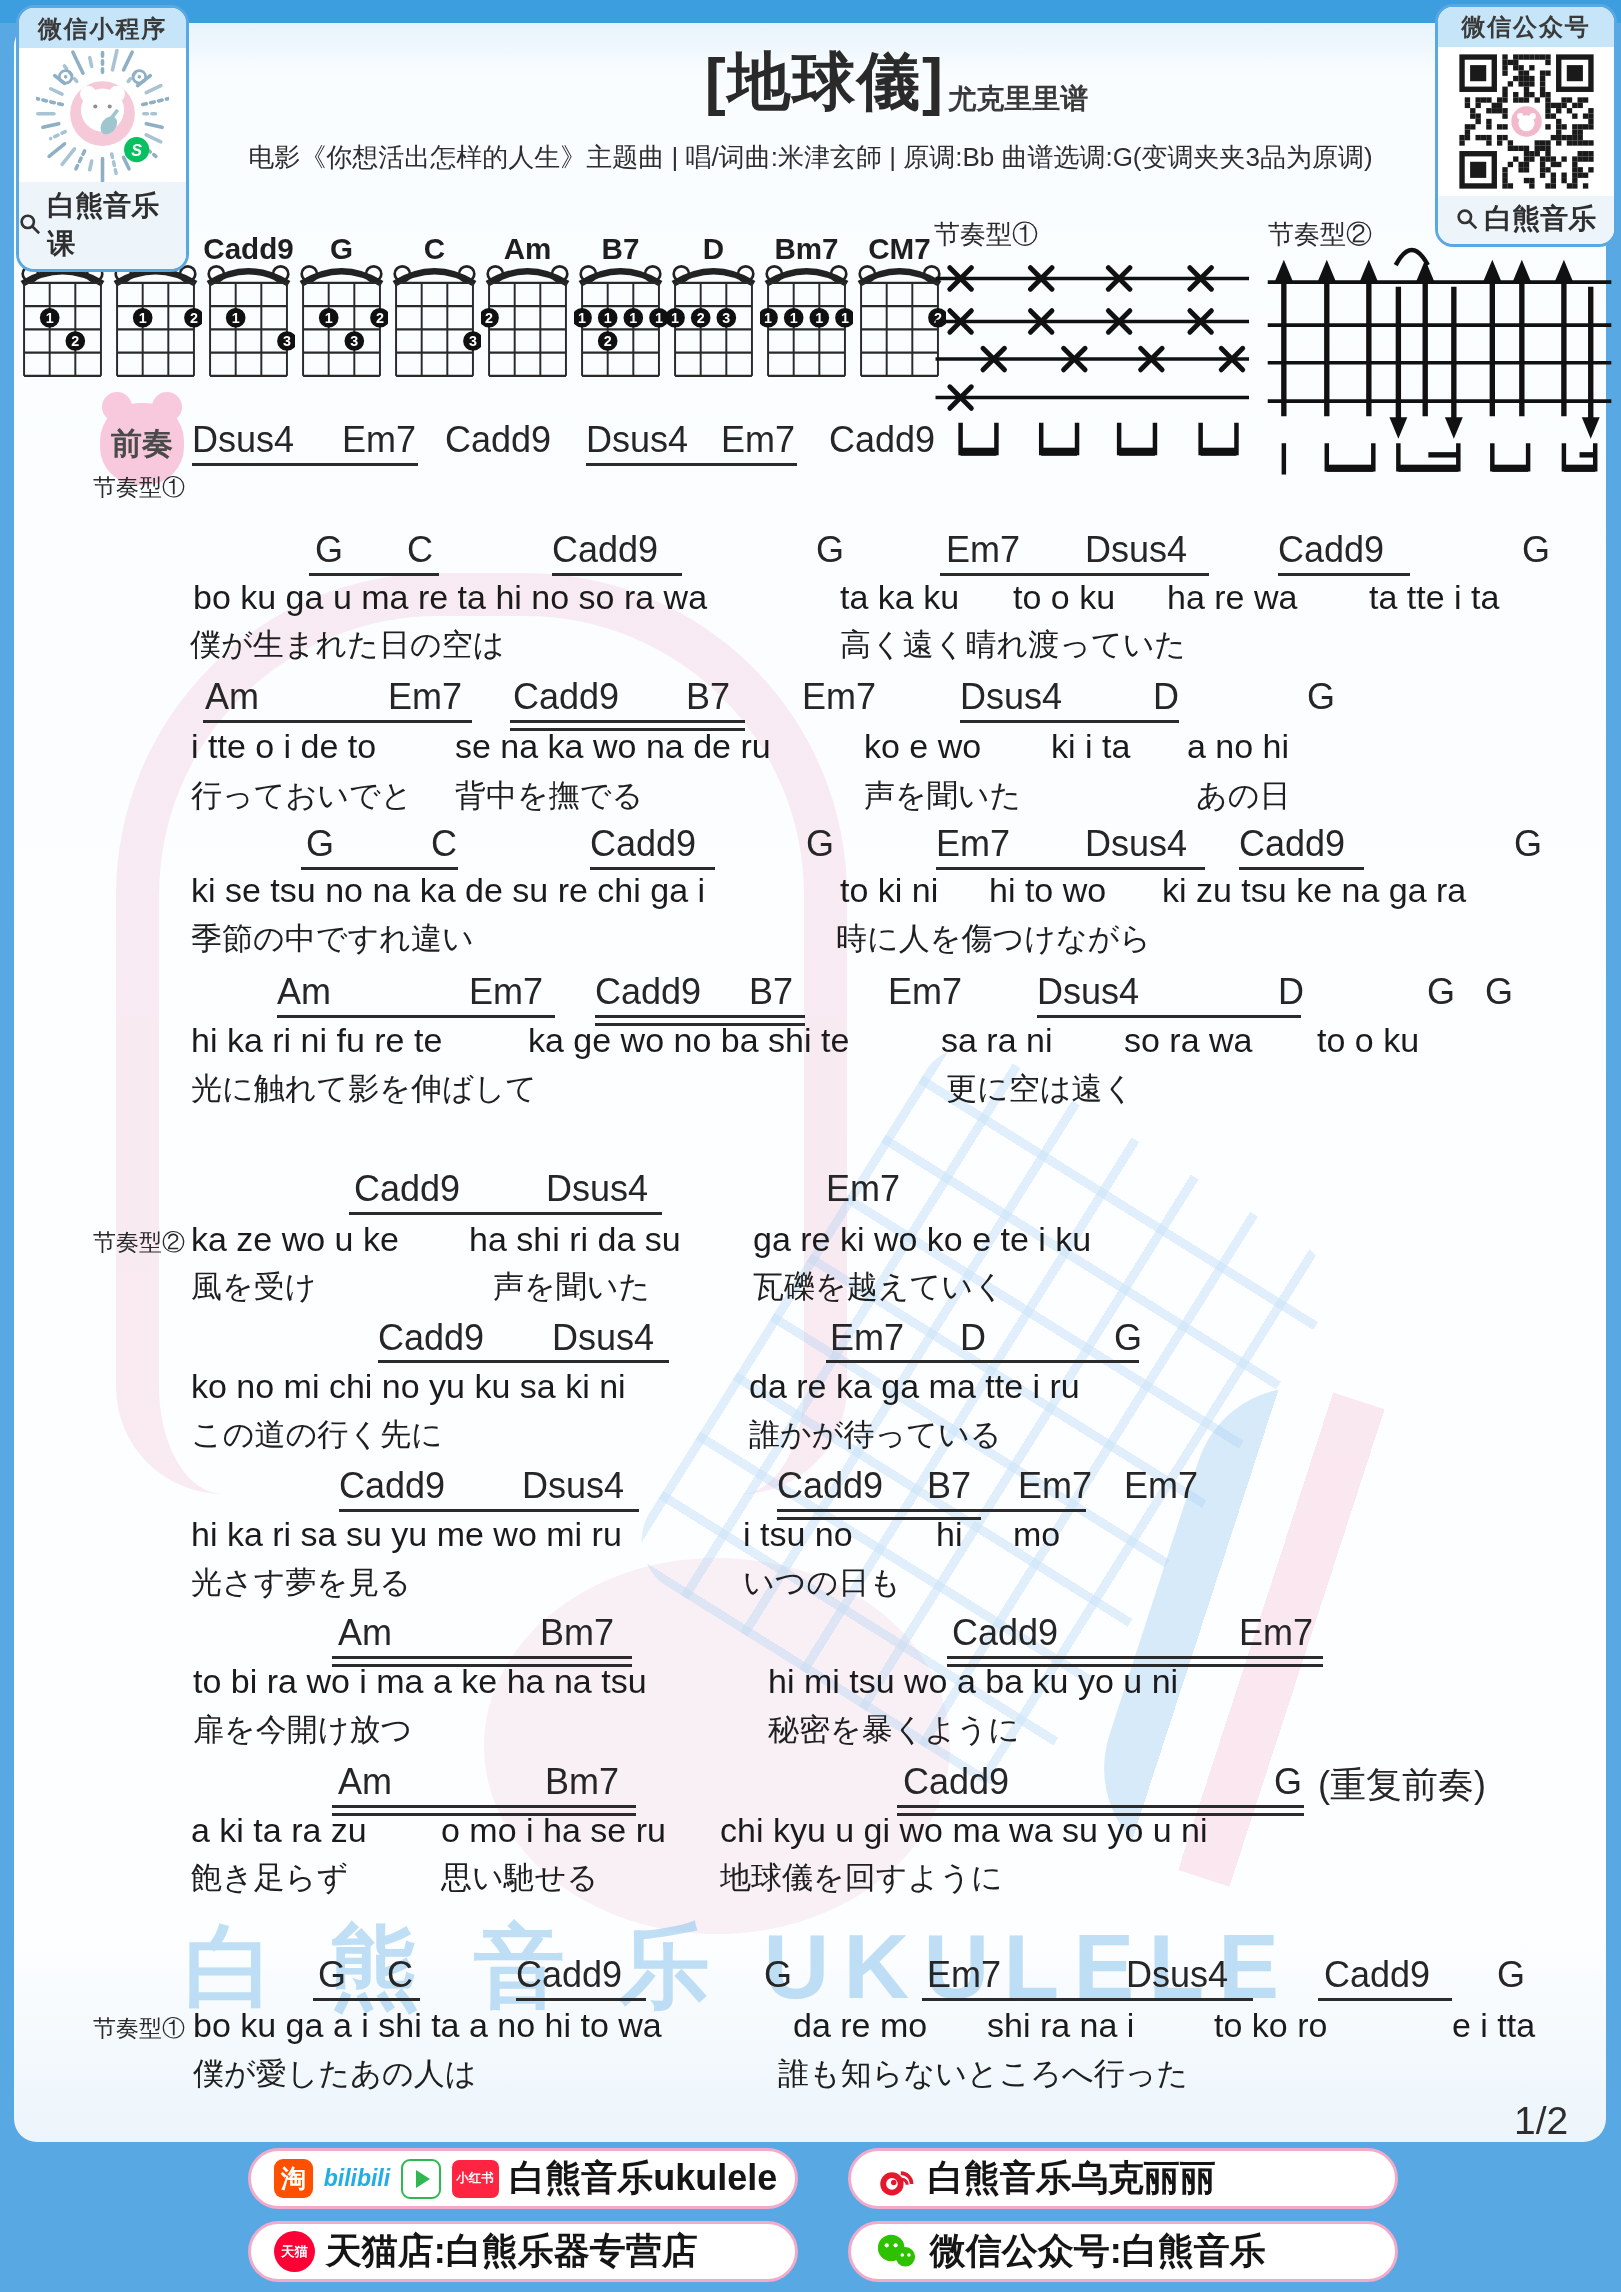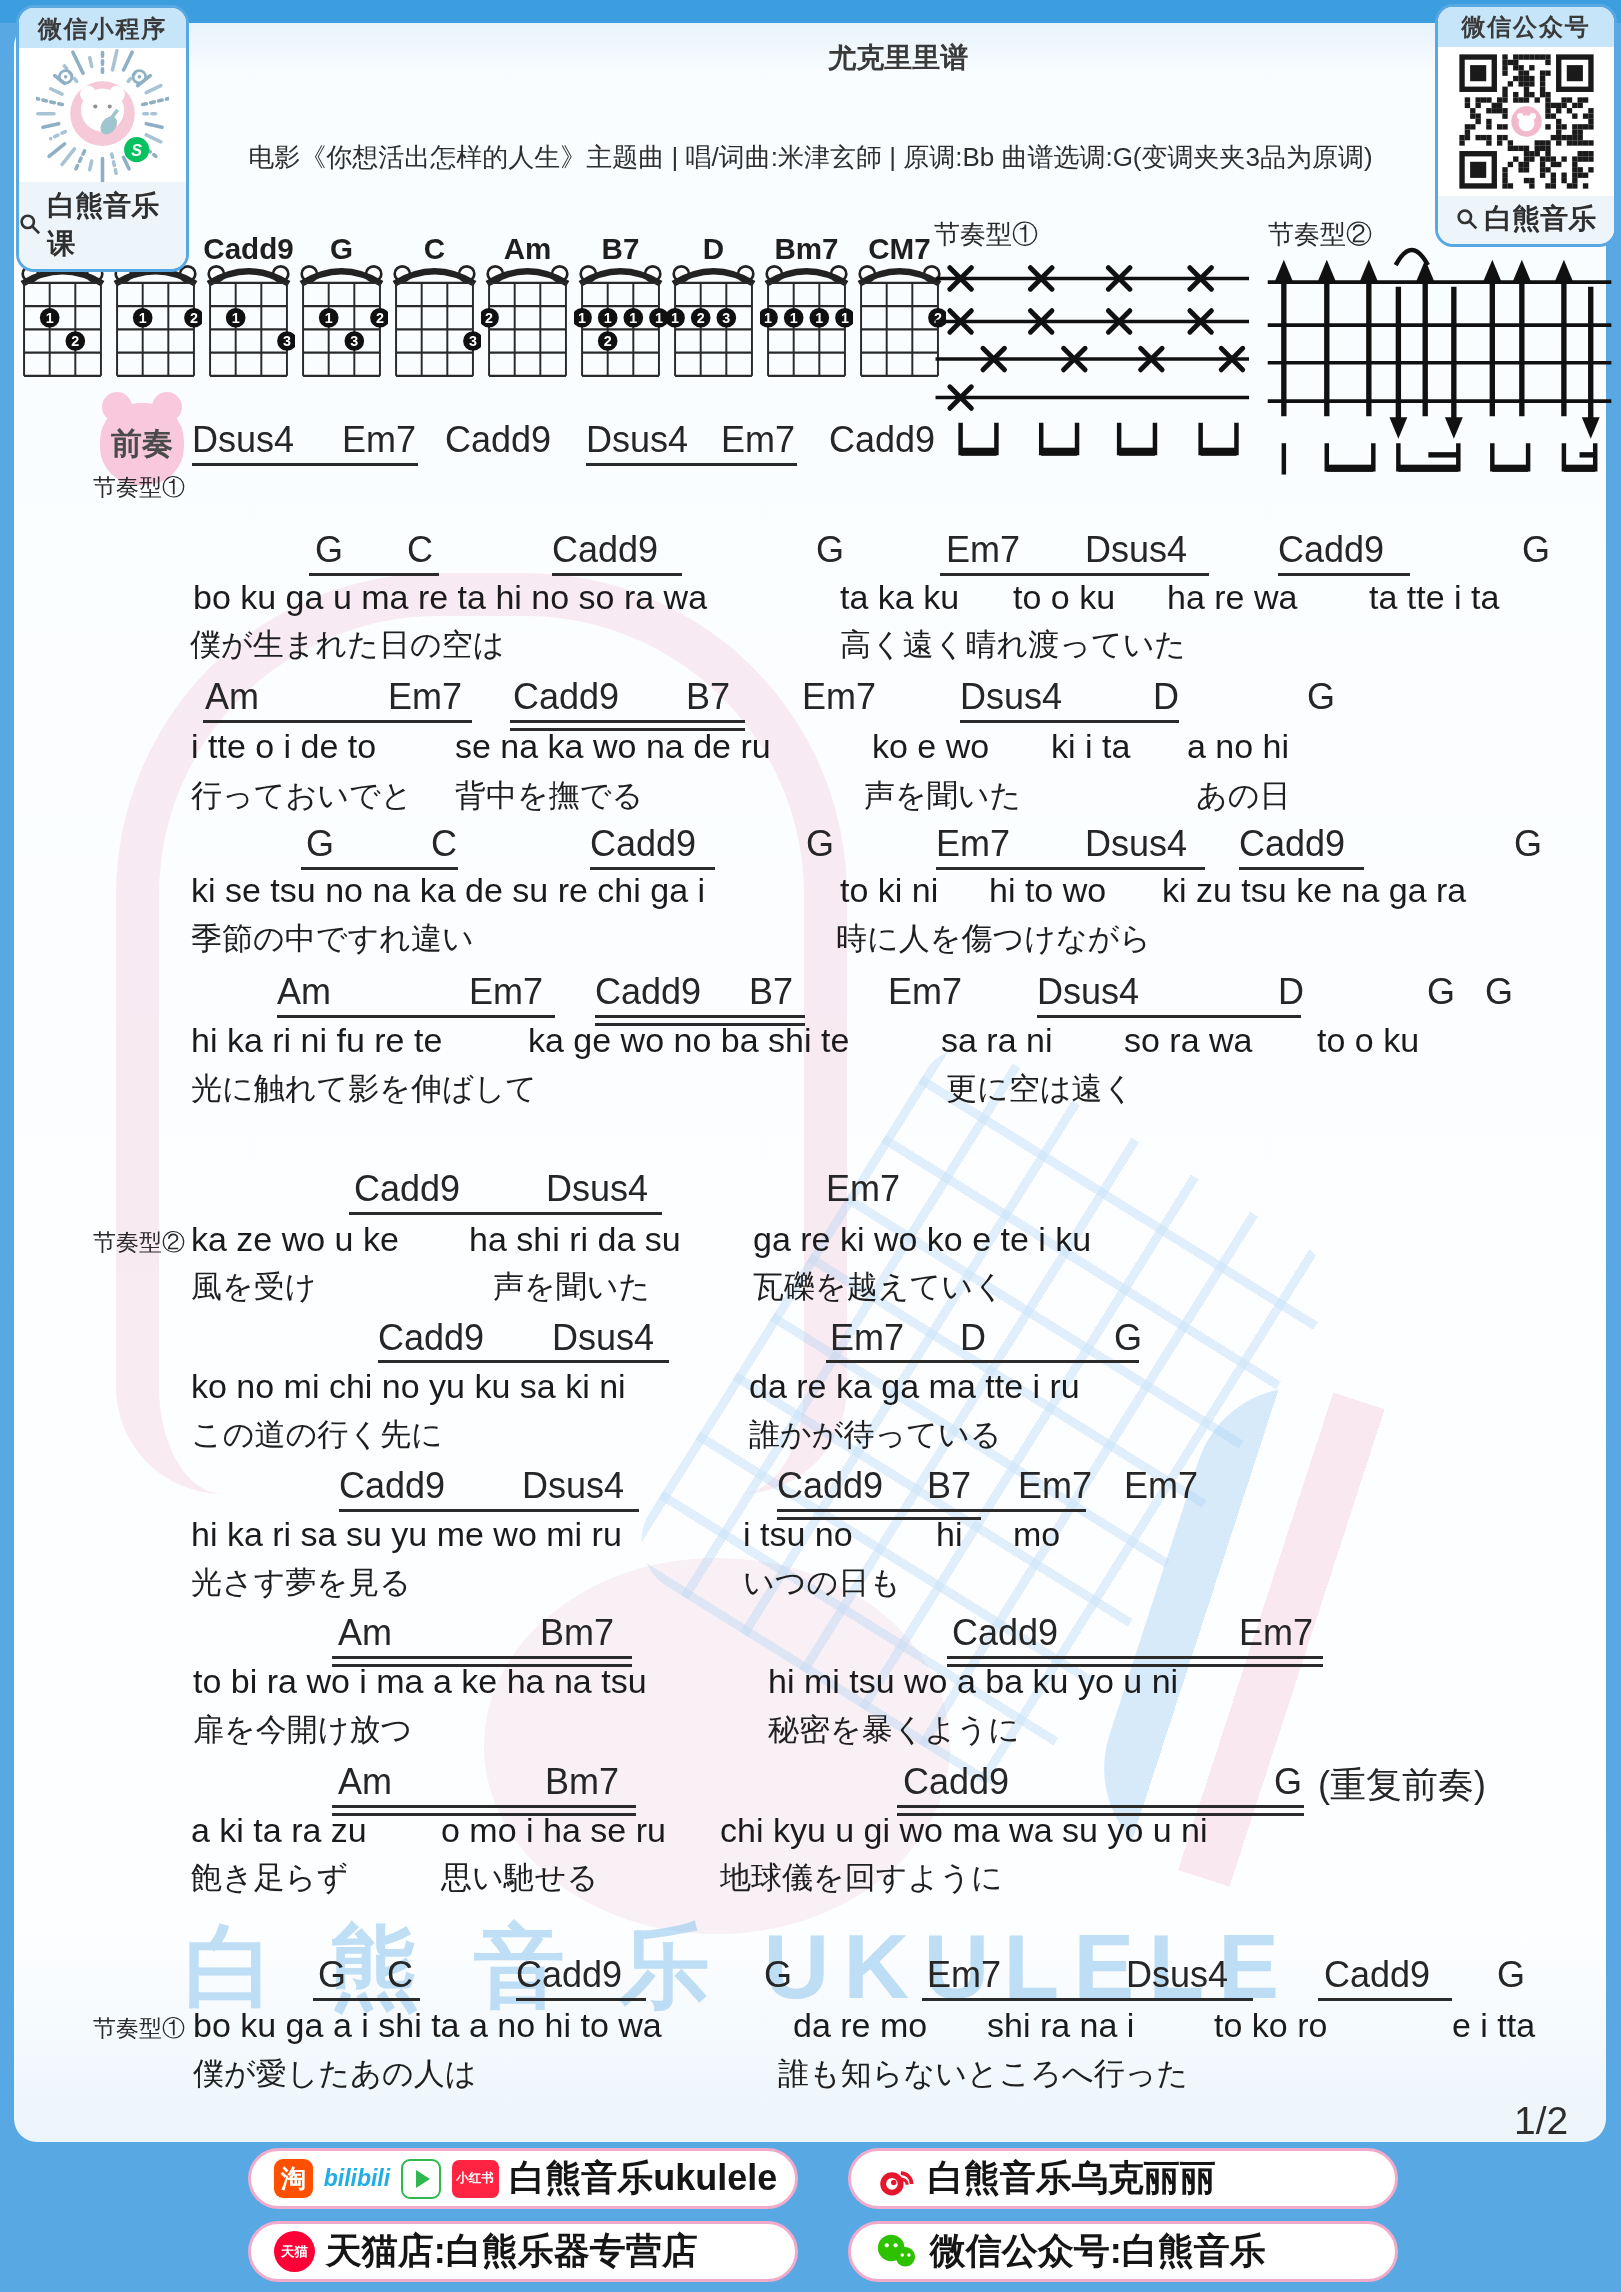--- a/index.html
+++ b/index.html
@@ -339,20 +339,21 @@
     <div class="card-foot">
       <svg width="23" height="23" viewBox="0 0 26 26">
         <circle cx="10" cy="10" r="7" fill="none" stroke="#333" stroke-width="3"></circle>
         <line x1="15" y1="15" x2="23" y2="23" stroke="#333" stroke-width="3"></line>
       </svg>
       <span>白熊音乐</span>
     </div>
   </div>
 
   <div class="title-row">
+    <span class="title-main">[地球儀]</span>
     <span class="title-suffix">尤克里里谱</span>
   </div>
   <div class="subtitle">电影《你想活出怎样的人生》主题曲 | 唱/词曲:米津玄師 | 原调:Bb 曲谱选调:G(变调夹夹3品为原调)</div>
 
   <div id="chord-row">
       <div class="chord-cell"><div class="cd-name">Dsus4</div><svg width="93" height="118" viewBox="0 0 104 132">
           <circle cx="16" cy="10" r="8.5" fill="#fff" stroke="#222" stroke-width="3"></circle>
           <circle cx="88" cy="10" r="8.5" fill="#fff" stroke="#222" stroke-width="3"></circle>
           <path d="M7 21 Q52 -7 97 21" fill="none" stroke="#222" stroke-width="7"></path>
           <line x1="9" y1="20" x2="95" y2="20" stroke="#2a2a2a" stroke-width="2.4"></line>
@@ -658,21 +659,21 @@
       <div class="chordtok" style="left: 686px; top: 676px;">B7</div>
       <div class="chordtok" style="left: 802px; top: 676px;">Em7</div>
       <div class="chordtok" style="left: 960px; top: 676px;">Dsus4</div>
       <div class="chordtok" style="left: 1153px; top: 676px;">D</div>
       <div class="chordtok" style="left: 1307px; top: 676px;">G</div>
       <div class="rule" style="left: 203px; top: 720px; width: 269px;"></div>
       <div class="rule dbl" style="left: 510px; top: 720px; width: 235px;"></div>
       <div class="rule" style="left: 960px; top: 720px; width: 219px;"></div>
       <div class="romaji" style="left: 191px; top: 727px;">i tte o i de to</div>
       <div class="romaji" style="left: 455px; top: 727px;">se na ka wo na de ru</div>
-      <div class="romaji" style="left: 864px; top: 727px; margin-left: 8px;">ko e wo</div>
+      <div class="romaji" style="left: 864px; top: 727px;">ko e wo</div>
       <div class="romaji" style="left: 1051px; top: 727px;">ki i ta</div>
       <div class="romaji" style="left: 1187px; top: 727px;">a no hi</div>
       <div class="jp" style="left: 191px; top: 775px;">行っておいでと</div>
       <div class="jp" style="left: 455px; top: 775px;">背中を撫でる</div>
       <div class="jp" style="left: 864px; top: 775px;">声を聞いた</div>
       <div class="jp" style="left: 1196px; top: 775px;">あの日</div>
       <div class="chordtok" style="left: 306px; top: 823px;">G</div>
       <div class="chordtok" style="left: 431px; top: 823px;">C</div>
       <div class="chordtok" style="left: 590px; top: 823px;">Cadd9</div>
       <div class="chordtok" style="left: 806px; top: 823px;">G</div>

